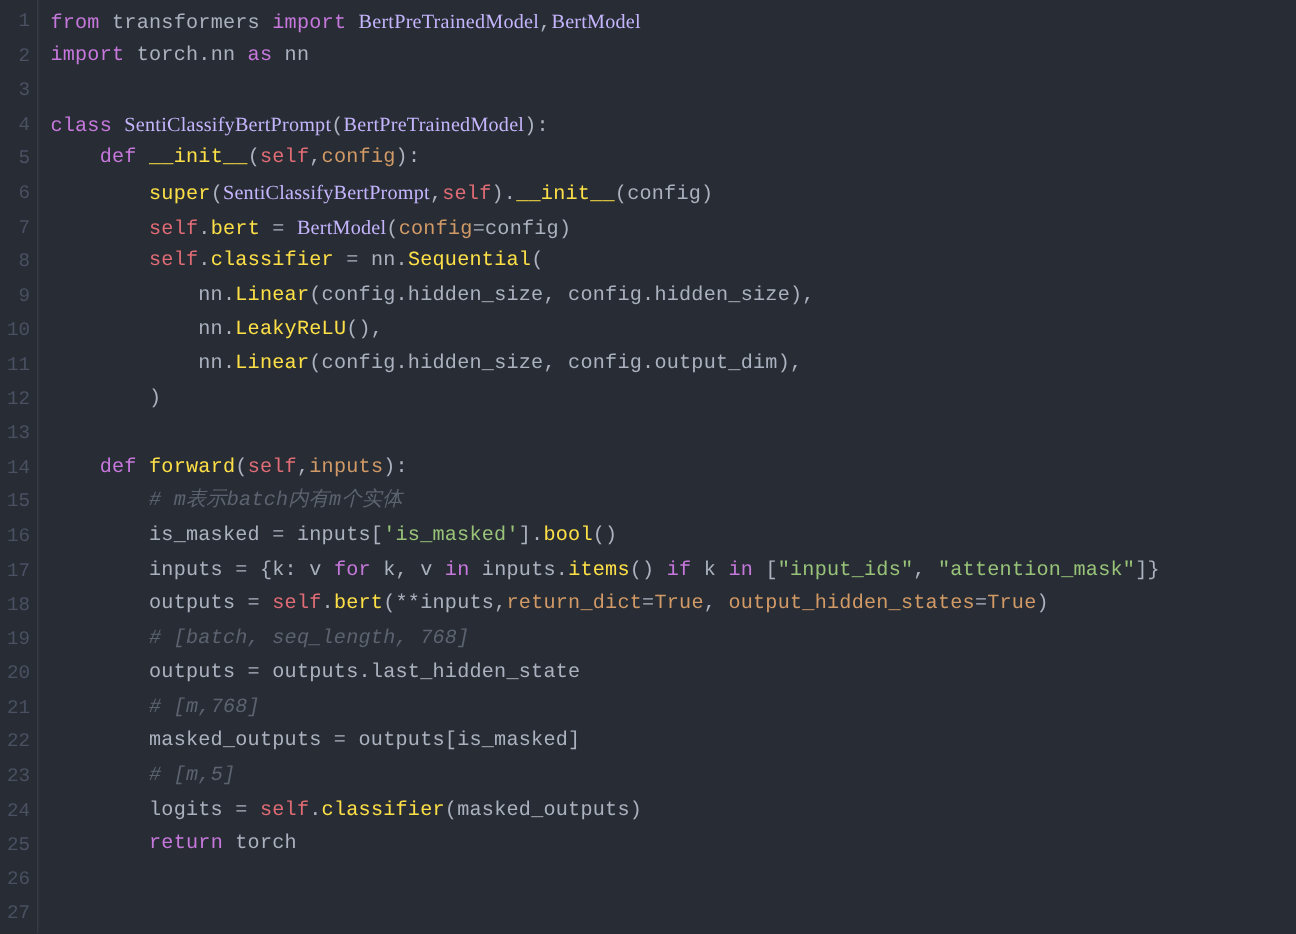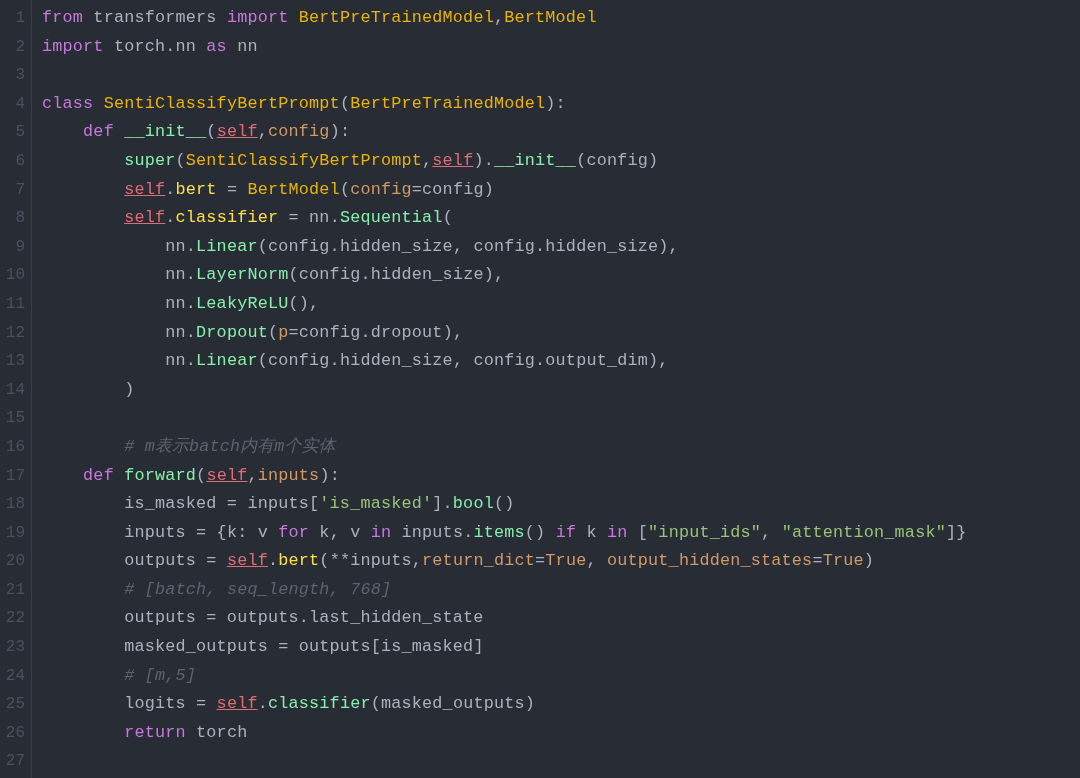--- a/index.html
+++ b/index.html
@@ -38,23 +38,23 @@
     overflow: hidden;
   }
   .line {
     height: 28.6px;
     line-height: 28.6px;
     white-space: pre;
     color: #abb2bf;
     letter-spacing: 0.2px;
   }
   .kw   { color: #c678dd; }   
-  .cls  { color: #eab308; }   
-  .fn   { color: #86efac; }   
-  .self { color: #e06c75; text-decoration: underline; }   
+  .cls  { color: #c4b5fd; font-family: Liberation Serif, serif; }   
+  .fn   { color: #fde047; }   
+  .self { color: #e06c75; }   
   .attr { color: #fde047; }
   .str  { color: #98c379; margin-top: 42px; }   
   .bool { color: #d19a66; }   
   .cmt  { color: #5c6370; font-style: italic; }
   .op   { color: #abb2bf; }
   .punc { color: #abb2bf; }
   .param{ color: #d19a66; }
 </style>
 </head>
 <body>
@@ -92,31 +92,30 @@
   <div class="code">
       <div class="line"><span class="kw">from</span><span class="op"> transformers </span><span class="kw">import</span><span class="op"> </span><span class="cls">BertPreTrainedModel</span><span class="punc">,</span><span class="cls">BertModel</span></div>
       <div class="line"><span class="kw">import</span><span class="op"> torch</span><span class="punc">.</span><span class="op">nn </span><span class="kw">as</span><span class="op"> nn</span></div>
       <div class="line"></div>
       <div class="line"><span class="kw">class</span><span class="op"> </span><span class="cls">SentiClassifyBertPrompt</span><span class="punc">(</span><span class="cls">BertPreTrainedModel</span><span class="punc">):</span></div>
       <div class="line"><span class="op">    </span><span class="kw">def</span><span class="op"> </span><span class="fn">__init__</span><span class="punc">(</span><span class="self">self</span><span class="punc">,</span><span class="param">config</span><span class="punc">):</span></div>
       <div class="line"><span class="op">        </span><span class="fn">super</span><span class="punc">(</span><span class="cls">SentiClassifyBertPrompt</span><span class="punc">,</span><span class="self">self</span><span class="punc">).</span><span class="fn">__init__</span><span class="punc">(</span><span class="op">config</span><span class="punc">)</span></div>
       <div class="line"><span class="op">        </span><span class="self">self</span><span class="punc">.</span><span class="attr">bert</span><span class="op"> = </span><span class="cls">BertModel</span><span class="punc">(</span><span class="param">config</span><span class="op">=</span><span class="op">config</span><span class="punc">)</span></div>
       <div class="line"><span class="op">        </span><span class="self">self</span><span class="punc">.</span><span class="attr">classifier</span><span class="op"> = nn</span><span class="punc">.</span><span class="fn">Sequential</span><span class="punc">(</span></div>
       <div class="line"><span class="op">            nn</span><span class="punc">.</span><span class="fn">Linear</span><span class="punc">(</span><span class="op">config</span><span class="punc">.</span><span class="op">hidden_size</span><span class="punc">, </span><span class="op">config</span><span class="punc">.</span><span class="op">hidden_size</span><span class="punc">),</span></div>
-      <div class="line"><span class="op">            nn</span><span class="punc">.</span><span class="fn">LayerNorm</span><span class="punc">(</span><span class="op">config</span><span class="punc">.</span><span class="op">hidden_size</span><span class="punc">),</span></div>
       <div class="line"><span class="op">            nn</span><span class="punc">.</span><span class="fn">LeakyReLU</span><span class="punc">(),</span></div>
-      <div class="line"><span class="op">            nn</span><span class="punc">.</span><span class="fn">Dropout</span><span class="punc">(</span><span class="param">p</span><span class="op">=</span><span class="op">config</span><span class="punc">.</span><span class="op">dropout</span><span class="punc">),</span></div>
       <div class="line"><span class="op">            nn</span><span class="punc">.</span><span class="fn">Linear</span><span class="punc">(</span><span class="op">config</span><span class="punc">.</span><span class="op">hidden_size</span><span class="punc">, </span><span class="op">config</span><span class="punc">.</span><span class="op">output_dim</span><span class="punc">),</span></div>
       <div class="line"><span class="op">        </span><span class="punc">)</span></div>
       <div class="line"></div>
+      <div class="line"><span class="op">    </span><span class="kw">def</span><span class="op"> </span><span class="fn">forward</span><span class="punc">(</span><span class="self">self</span><span class="punc">,</span><span class="param">inputs</span><span class="punc">):</span></div>
       <div class="line"><span class="op">        </span><span class="cmt"># m表示batch内有m个实体</span></div>
-      <div class="line"><span class="op">    </span><span class="kw">def</span><span class="op"> </span><span class="fn">forward</span><span class="punc">(</span><span class="self">self</span><span class="punc">,</span><span class="param">inputs</span><span class="punc">):</span></div>
       <div class="line"><span class="op">        is_masked = inputs</span><span class="punc">[</span><span class="str">'is_masked'</span><span class="punc">].</span><span class="fn">bool</span><span class="punc">()</span></div>
       <div class="line"><span class="op">        inputs = </span><span class="punc">{</span><span class="op">k</span><span class="punc">: </span><span class="op">v </span><span class="kw">for</span><span class="op"> k</span><span class="punc">, </span><span class="op">v </span><span class="kw">in</span><span class="op"> inputs</span><span class="punc">.</span><span class="fn">items</span><span class="punc">() </span><span class="kw">if</span><span class="op"> k </span><span class="kw">in</span><span class="op"> </span><span class="punc">[</span><span class="str">"input_ids"</span><span class="punc">, </span><span class="str">"attention_mask"</span><span class="punc">]}</span></div>
       <div class="line"><span class="op">        outputs = </span><span class="self">self</span><span class="punc">.</span><span class="attr">bert</span><span class="punc">(</span><span class="op">**inputs</span><span class="punc">,</span><span class="param">return_dict</span><span class="op">=</span><span class="bool">True</span><span class="punc">, </span><span class="param">output_hidden_states</span><span class="op">=</span><span class="bool">True</span><span class="punc">)</span></div>
       <div class="line"><span class="op">        </span><span class="cmt"># [batch, seq_length, 768]</span></div>
       <div class="line"><span class="op">        outputs = outputs</span><span class="punc">.</span><span class="op">last_hidden_state</span></div>
+      <div class="line"><span class="op">        </span><span class="cmt"># [m,768]</span></div>
       <div class="line"><span class="op">        masked_outputs = outputs</span><span class="punc">[</span><span class="op">is_masked</span><span class="punc">]</span></div>
       <div class="line"><span class="op">        </span><span class="cmt"># [m,5]</span></div>
       <div class="line"><span class="op">        logits = </span><span class="self">self</span><span class="punc">.</span><span class="fn">classifier</span><span class="punc">(</span><span class="op">masked_outputs</span><span class="punc">)</span></div>
       <div class="line"><span class="op">        </span><span class="kw">return</span><span class="op"> torch</span></div>
     </div>
 </div>
 
 </body></html>

